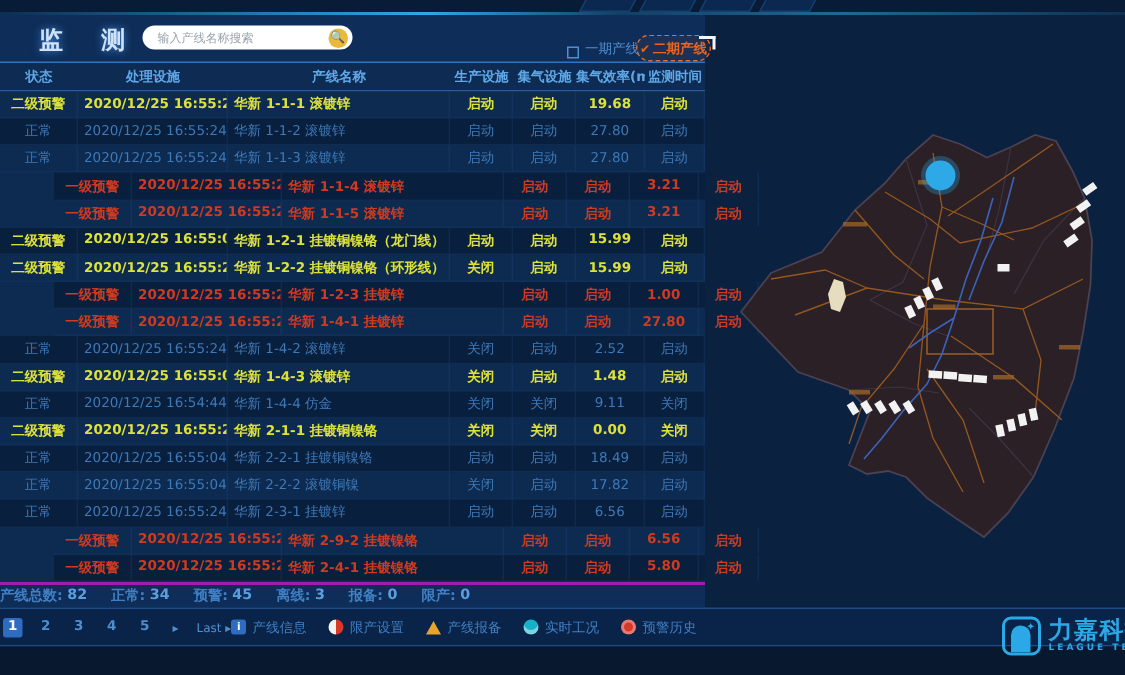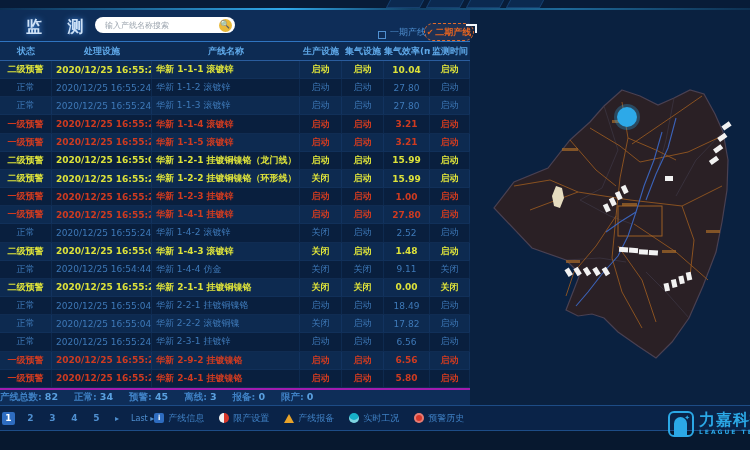--- a/index.html
+++ b/index.html
@@ -48,21 +48,21 @@
   .tbody { position:absolute; left:0; top:61px; width:470px; height:327px; background:#0d2a50; }
   .trow { height:18.16px; align-items:center; border-bottom:1px solid rgba(20,52,94,.65); cursor:pointer; }
   .trow.alt { background:rgba(5,18,40,.45); }
   .trow div { font-size:9px; text-align:center; white-space:nowrap; overflow:hidden;
     border-right:1px solid rgba(47,108,180,.15); height:100%; display:flex;
     align-items:center; justify-content:center; }
   .trow .c-time { justify-content:flex-start; padding-left:4px; }
   .trow .c-name { justify-content:flex-start; padding-left:4px; }
   .trow.normal { color:#3e79b8; }
   .trow.warn2 { color:#dde23a; font-weight:700; }
-  .trow.warn1 { color:#cf3b20; font-weight:700; }
+  .trow.warn1 { color:#cf3b20; font-weight:700;margin-left:36px; }
   
   .stats { position:absolute; left:0; top:388px; width:470px; height:17px;
     background:#0e2d58; border-top:2px solid #a21caf; display:flex; align-items:center;
     gap:16px; }
   .stat { font-size:9.5px; font-weight:700; color:#3f80c4; display:flex; gap:3px; white-space:nowrap; }
   .stat b { color:#5aa0e0; font-weight:700; }
   
   .bottom-bar { position:absolute; left:0; top:405px; width:750px; height:26px;
     background:#0a2348; border-top:1px solid #1d4c86; border-bottom:1px solid #1d4c86;
     display:flex; align-items:center; }
@@ -140,21 +140,21 @@
 </div>
 
 <div class="tbody">
 
     <div class="trow warn2">
       <div class="c-status">二级预警</div>
       <div class="c-time">2020/12/25 16:55:24</div>
       <div class="c-name">华新 1-1-1 滚镀锌</div>
       <div>启动</div>
       <div>启动</div>
-      <div>10.04</div>
+      <div>19.68</div>
       <div>启动</div>
     </div>
 
     <div class="trow normal alt">
       <div class="c-status">正常</div>
       <div class="c-time">2020/12/25 16:55:24</div>
       <div class="c-name">华新 1-1-2 滚镀锌</div>
       <div>启动</div>
       <div>启动</div>
       <div>27.80</div>

